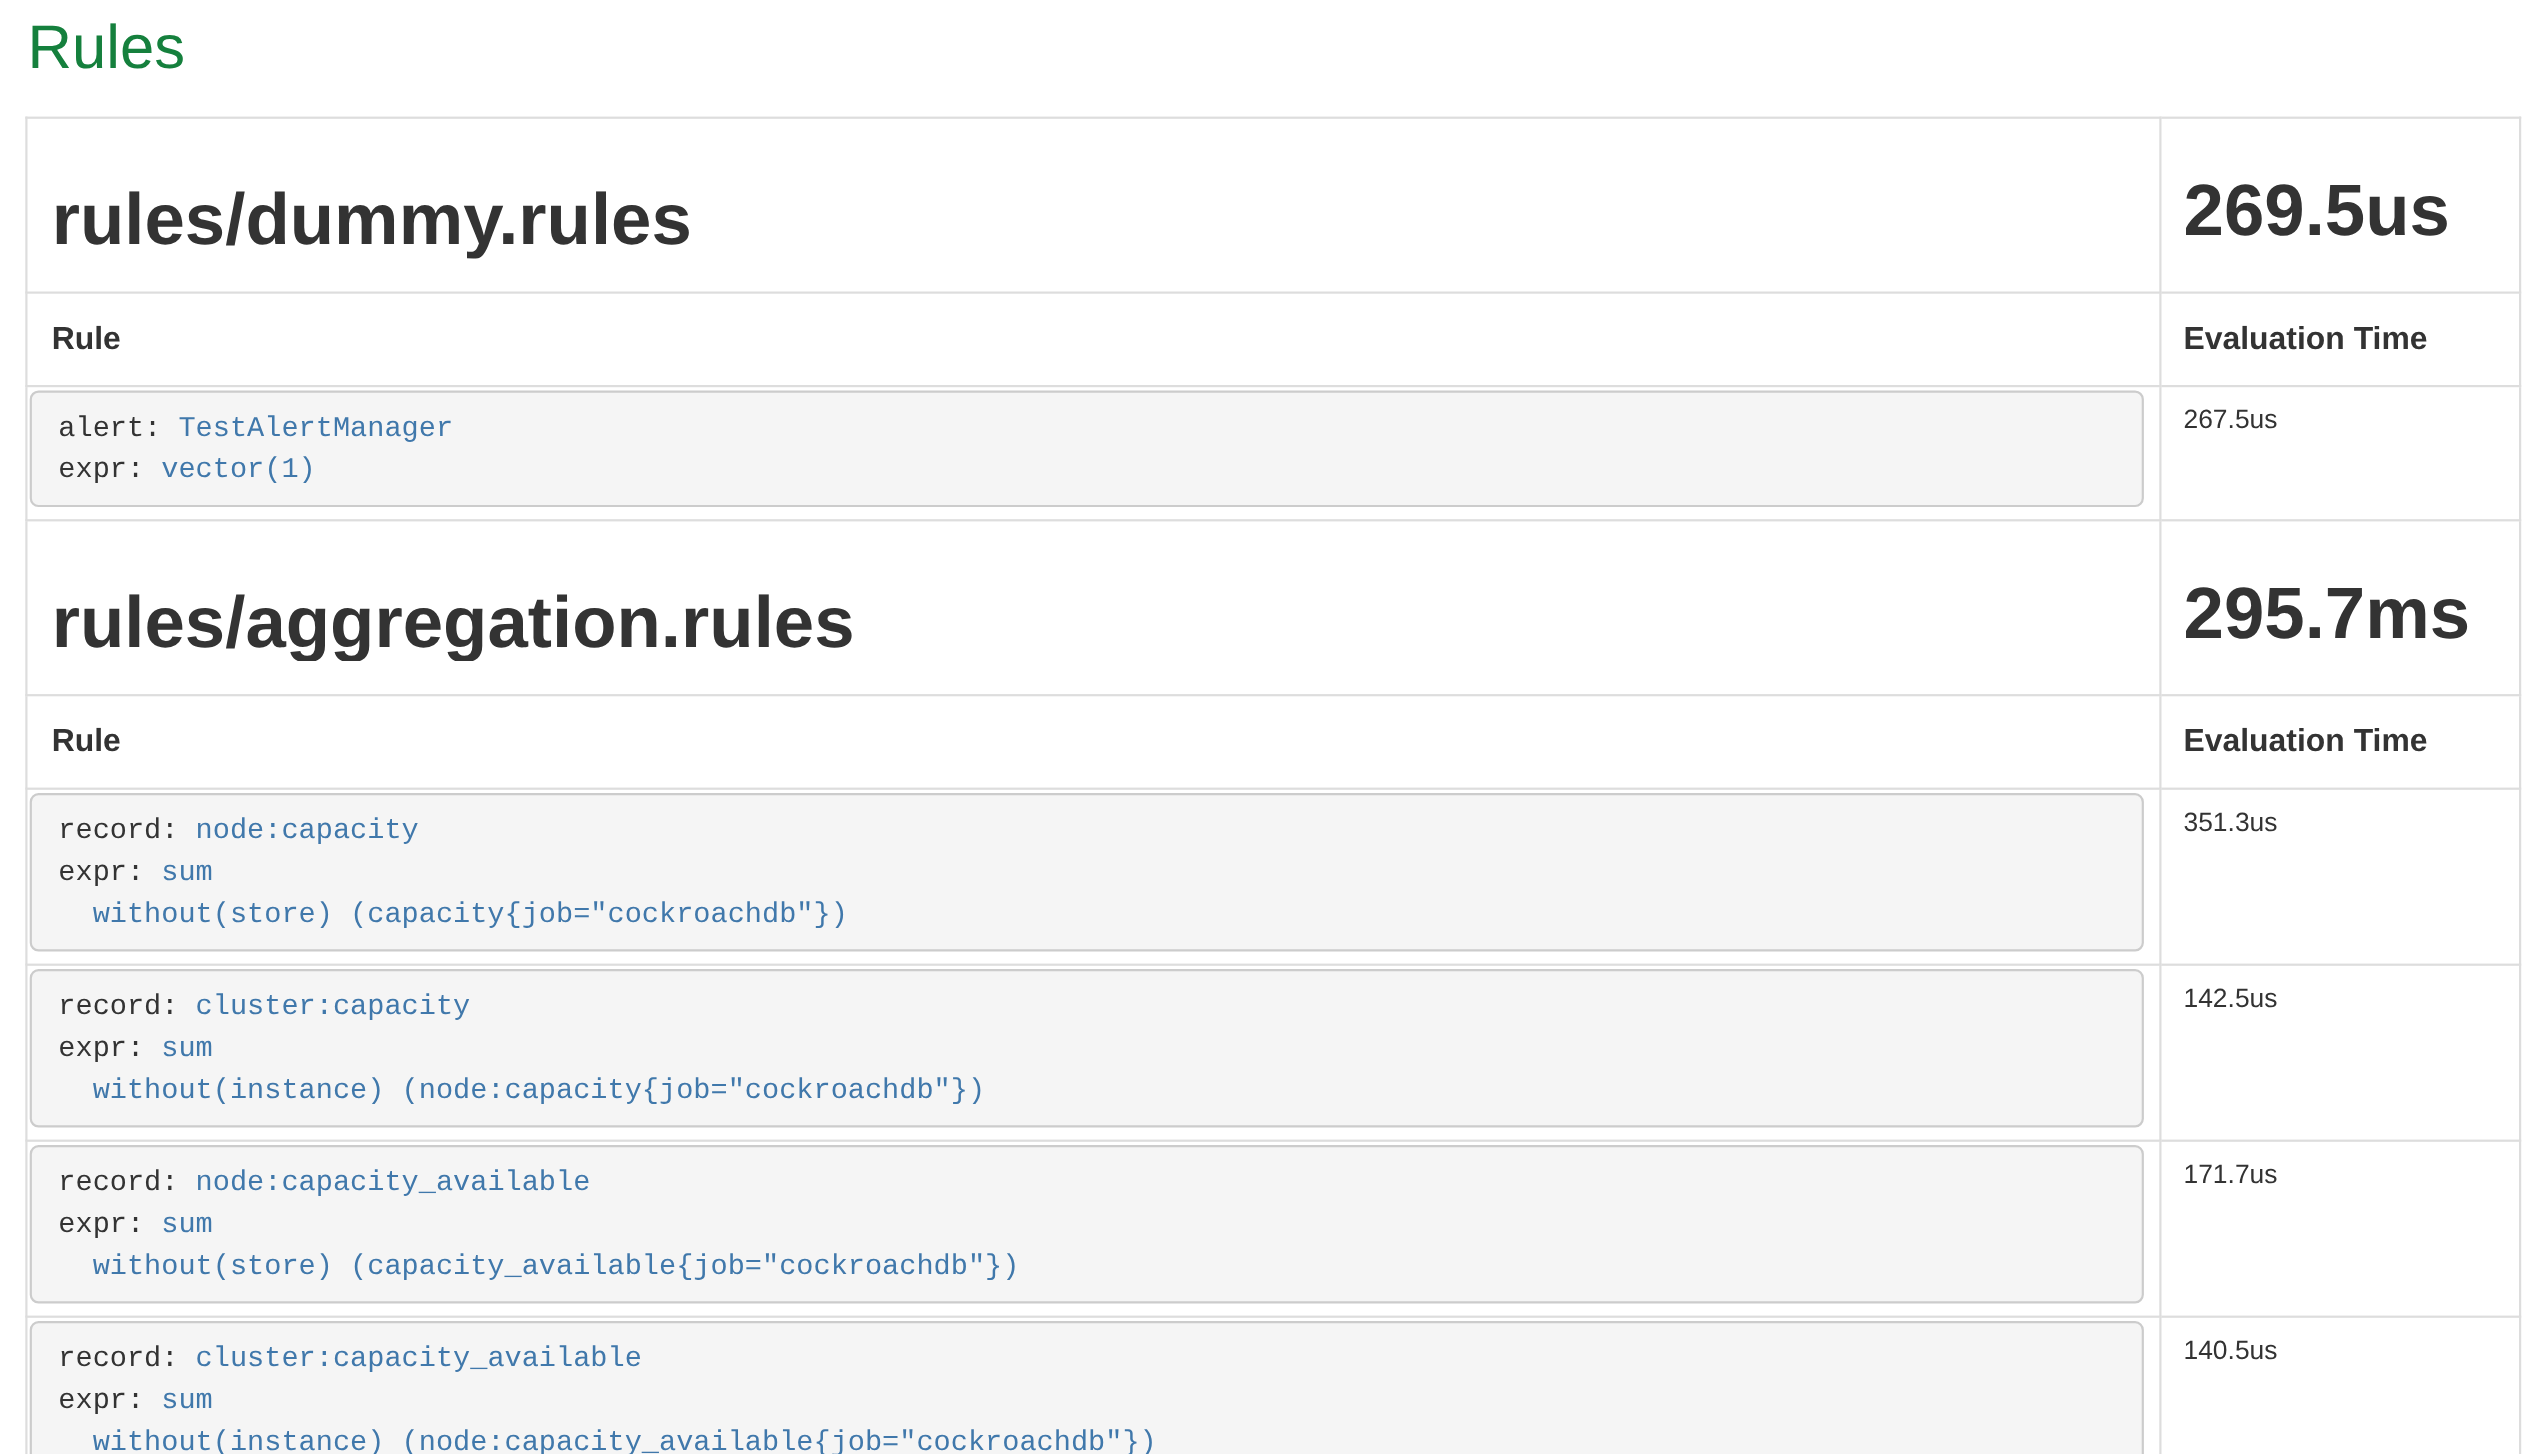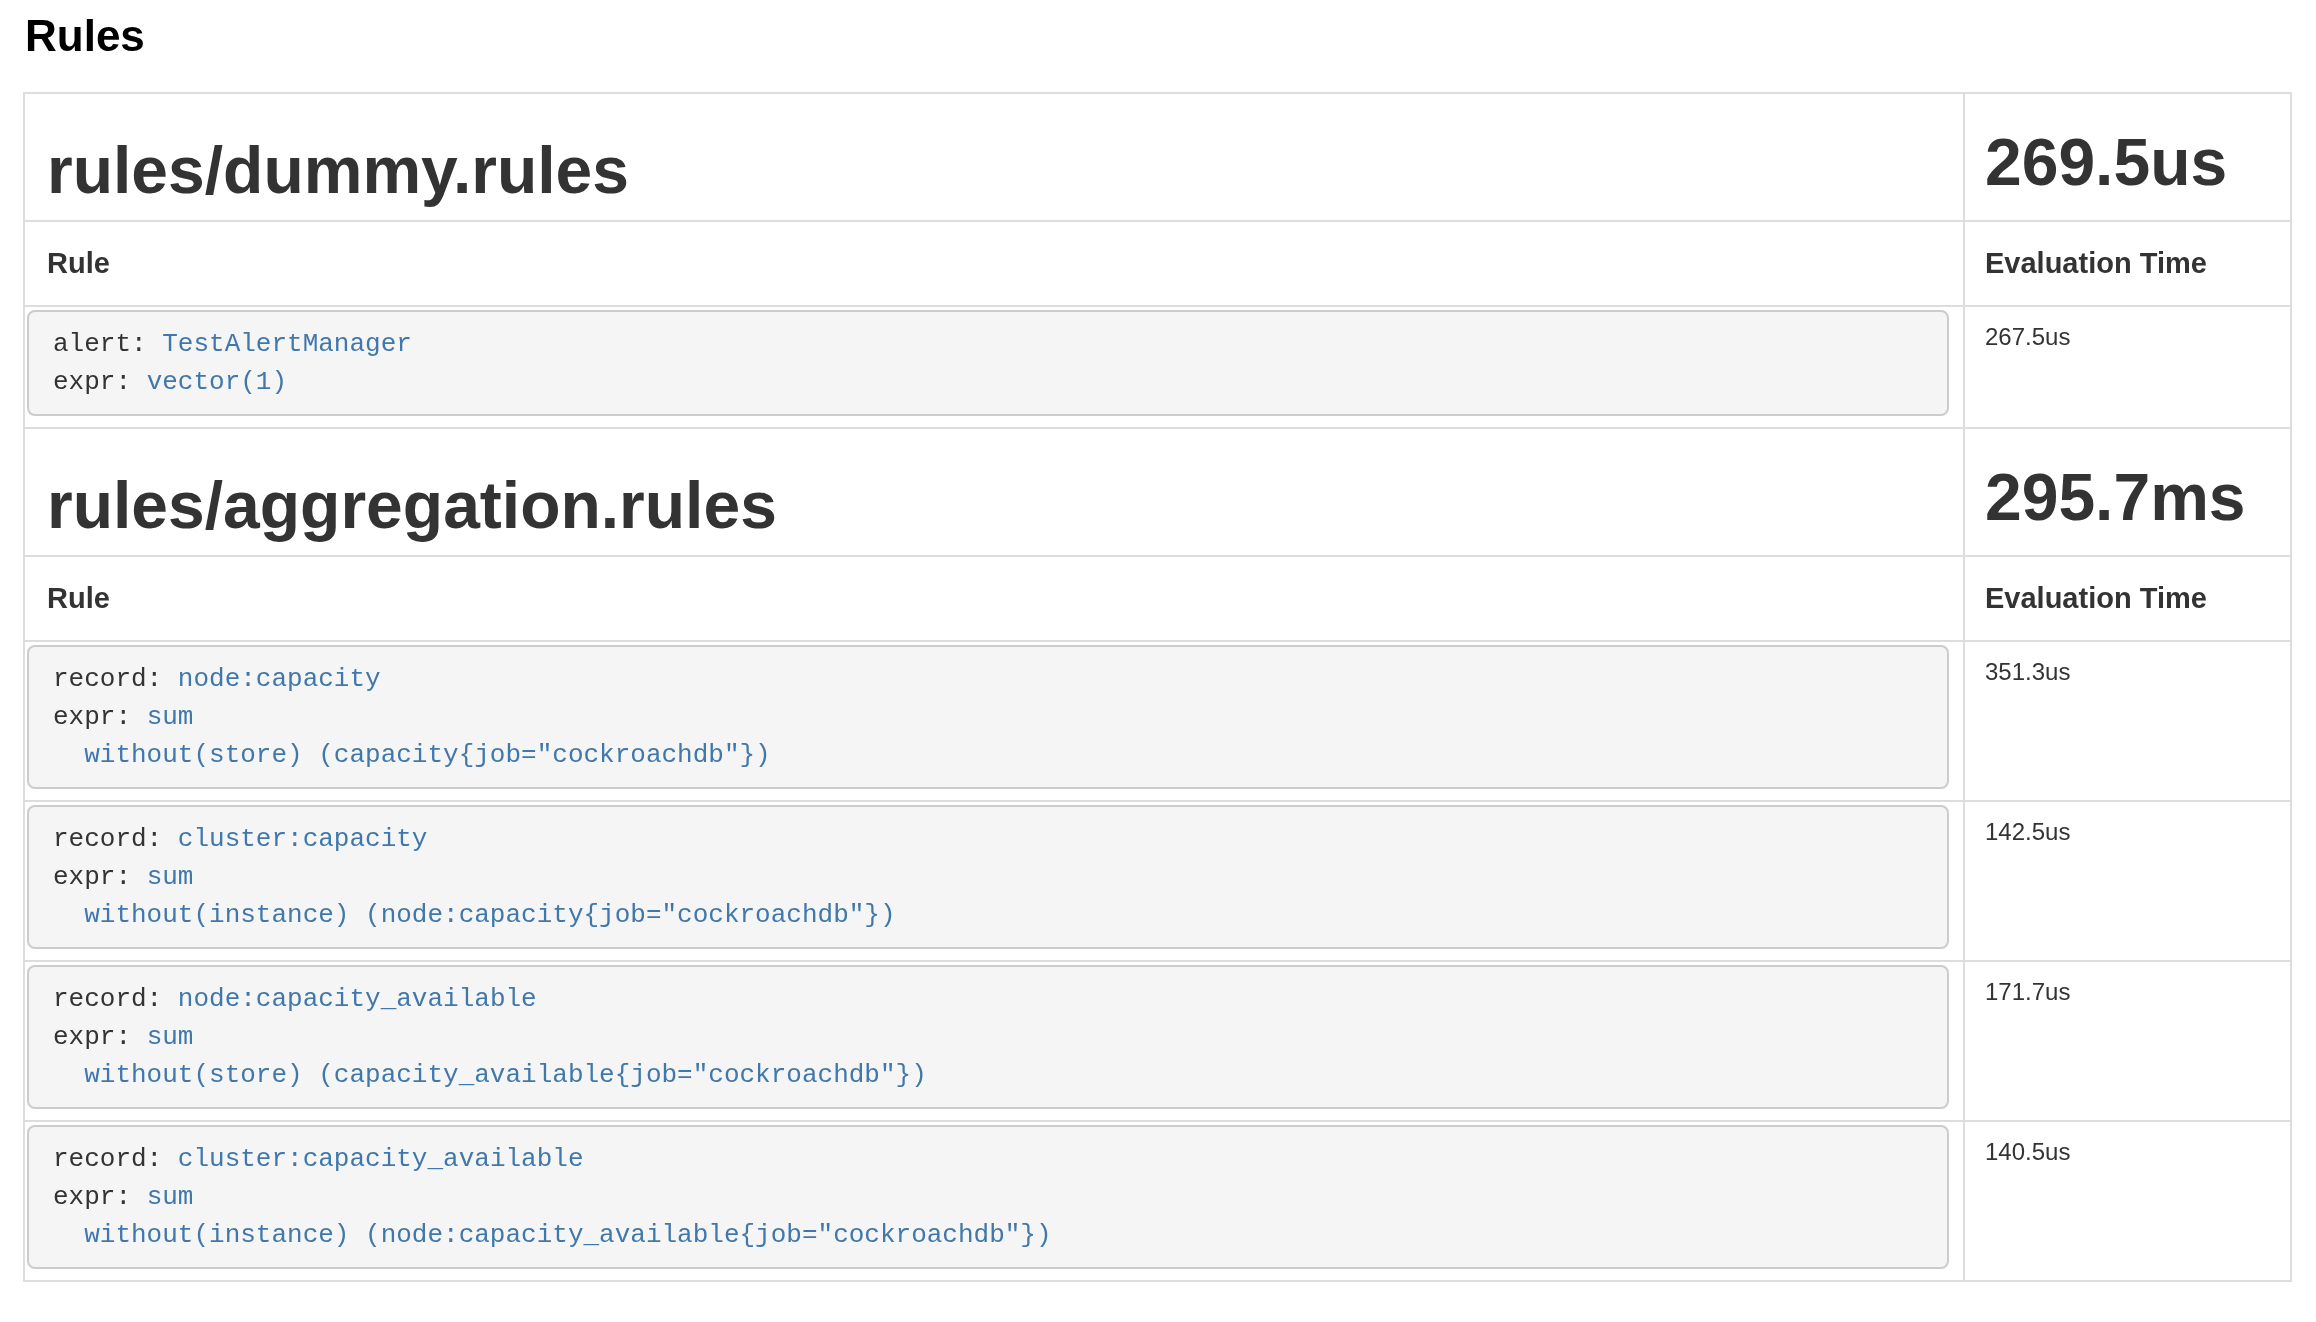--- a/index.html
+++ b/index.html
@@ -11,40 +11,40 @@
   body {
     width: 2316px;
     height: 1322px;
     font-family: "Liberation Sans", sans-serif;
     color: #333333;
   }
   .container {
     margin: 0 24px 0 23px;
   }
   h1.page-title {
-    font-size: 44px;
-    font-weight: 700;
+    font-size: 56px;
+    font-weight: 400;
     line-height: 1.1;
     margin: 12px 0 32px 2px;
-    color: #000000;
+    color: #15803d;
   }
   table.rules-table {
     width: 100%;
     border-collapse: collapse;
     table-layout: fixed;
   }
   table.rules-table td, table.rules-table th {
     border: 2px solid var(--table-border, #dddddd);
     background: #ffffff;
   }
   col.rule-col  { width: 1940px; }
   col.time-col  { width: 327px; }
 
   td.group-name, td.group-time {
-    height: 128px;
+    height: 159px;
     box-sizing: border-box;
     vertical-align: middle;
   }
   td.group-name { padding: 26px 0 0 22px; }
   td.group-time { padding: 26px 0 16px 20px; }
   .group-title-text, .group-time-text {
     font-size: 66px;
     font-weight: 700;
     line-height: 1.1;
     margin: 0;

